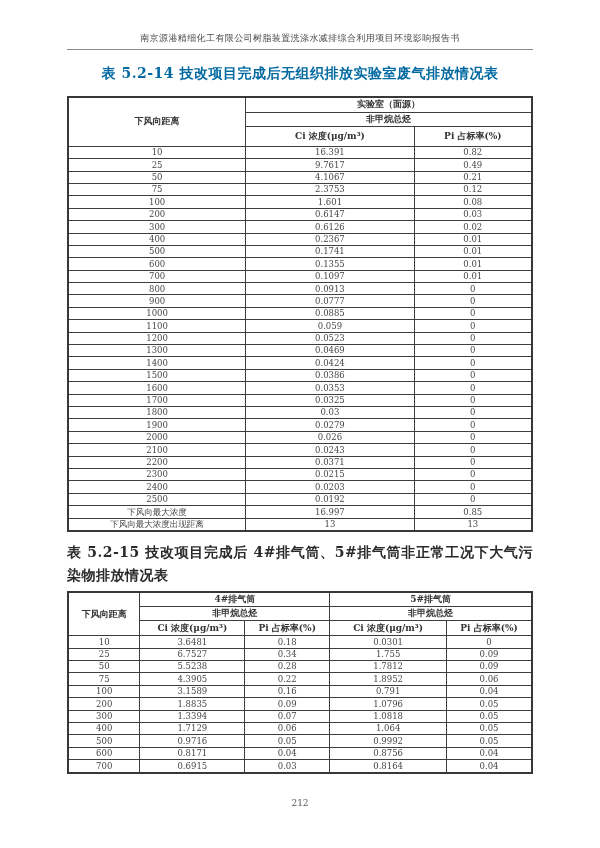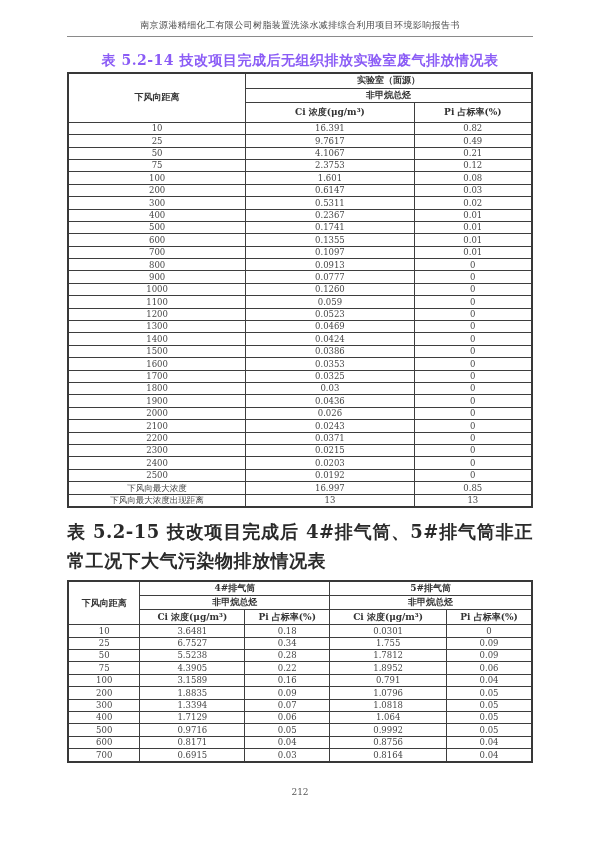--- a/index.html
+++ b/index.html
@@ -12,44 +12,44 @@
     height: 848px;
     font-family: "DejaVu Serif", "Liberation Serif", serif;
     color: #3d3d3d;
     overflow: hidden;
   }
   .sheet {
     width: 466px;
     margin: 0 auto;
   }
   .doc-header {
-    padding-top: 20px;
+    padding-top: 33px;
     text-align: center;
     font-size: 9px;
     color: #4c4c4c;
     letter-spacing: 0.4px;
     line-height: 1.2;
   }
   .header-rule {
     border: none;
     border-top: 1px solid #8a8a8a;
     margin: 5px 0 0 0;
   }
   .table-title-1 {
-    margin: 15px 0 2px 0;
+    margin: 15px 0 13px 0;
     text-align: center;
     font-size: 14px;
     font-weight: bold;
-    color: #8b5cf6;
+    color: #0369a1;
     letter-spacing: 0.5px;
   }
   .table-title-2 {
     margin: 9px 0 5px 0;
     text-align: justify;
-    font-size: 18px;
+    font-size: 14px;
     font-weight: bold;
     color: #2a2a2a;
     letter-spacing: 0.5px;
     line-height: 1.62;
   }
   table.data-table {
     width: 100%;
     border-collapse: collapse;
     table-layout: fixed;
     border: 2px solid #383838;
@@ -142,21 +142,21 @@
           <td>1.601</td>
           <td>0.08</td>
         </tr>
         <tr>
           <td>200</td>
           <td>0.6147</td>
           <td>0.03</td>
         </tr>
         <tr>
           <td>300</td>
-          <td>0.5311</td>
+          <td>0.6126</td>
           <td>0.02</td>
         </tr>
         <tr>
           <td>400</td>
           <td>0.2367</td>
           <td>0.01</td>
         </tr>
         <tr>
           <td>500</td>
           <td>0.1741</td>
@@ -177,21 +177,21 @@
           <td>0.0913</td>
           <td>0</td>
         </tr>
         <tr>
           <td>900</td>
           <td>0.0777</td>
           <td>0</td>
         </tr>
         <tr>
           <td>1000</td>
-          <td>0.1260</td>
+          <td>0.0885</td>
           <td>0</td>
         </tr>
         <tr>
           <td>1100</td>
           <td>0.059</td>
           <td>0</td>
         </tr>
         <tr>
           <td>1200</td>
           <td>0.0523</td>
@@ -222,21 +222,21 @@
           <td>0.0325</td>
           <td>0</td>
         </tr>
         <tr>
           <td>1800</td>
           <td>0.03</td>
           <td>0</td>
         </tr>
         <tr>
           <td>1900</td>
-          <td>0.0436</td>
+          <td>0.0279</td>
           <td>0</td>
         </tr>
         <tr>
           <td>2000</td>
           <td>0.026</td>
           <td>0</td>
         </tr>
         <tr>
           <td>2100</td>
           <td>0.0243</td>

